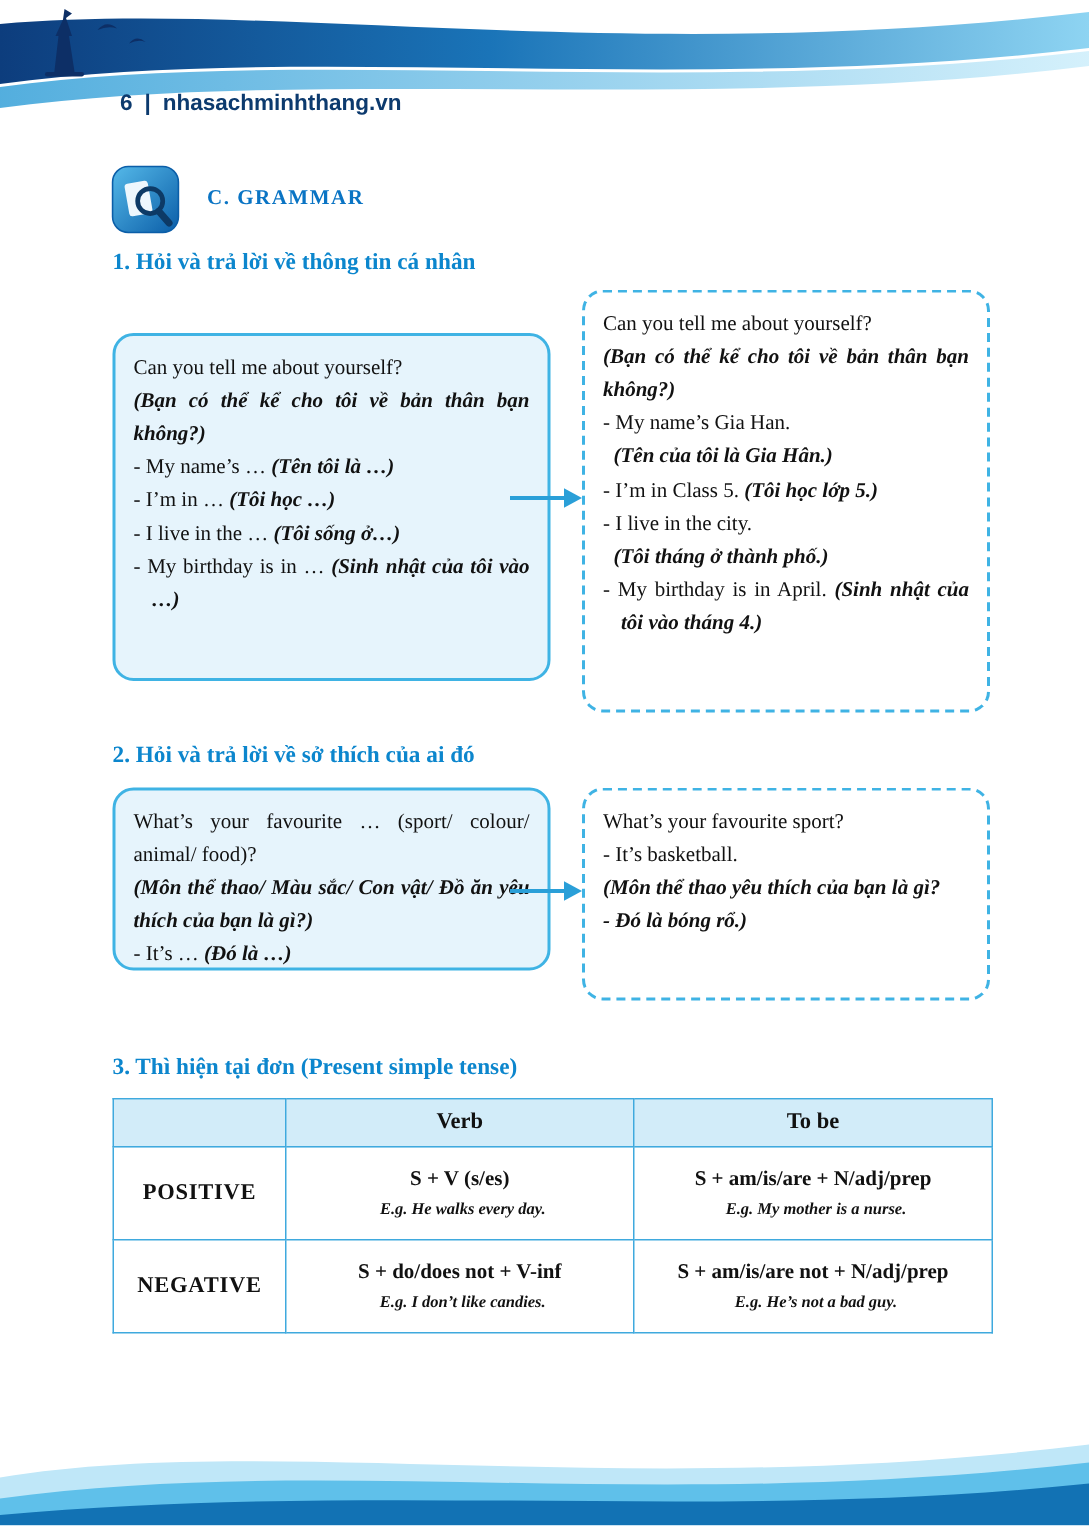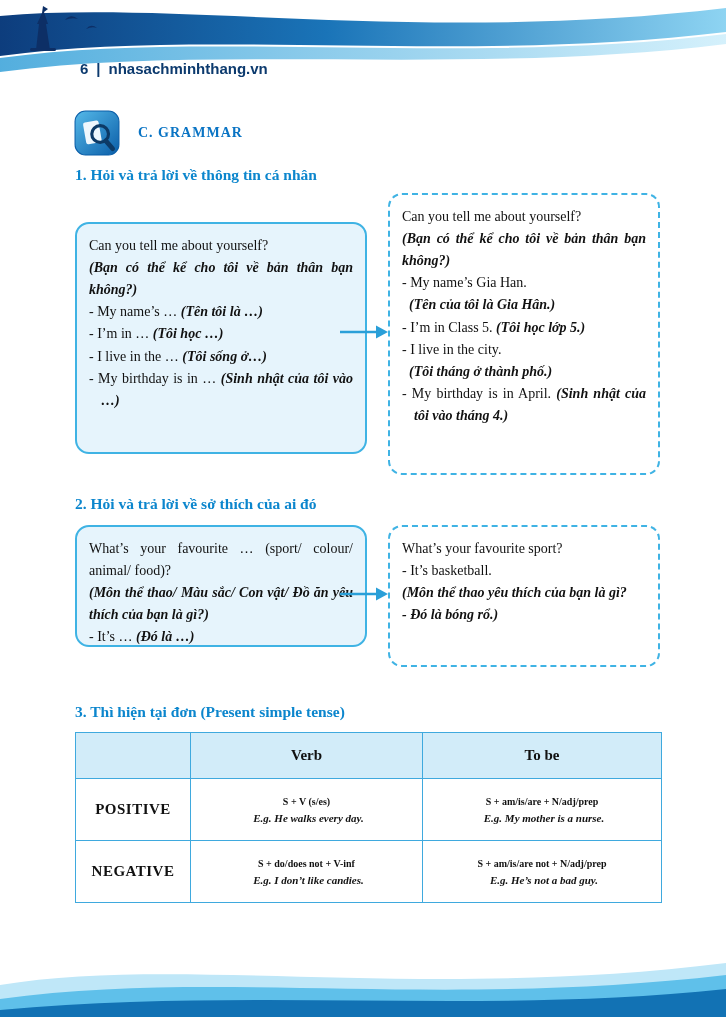--- a/index.html
+++ b/index.html
@@ -44,31 +44,31 @@
   .box.dashed { border:2px dashed #3fb3e4; background:#ffffff; }
   .box-line { white-space:pre-wrap; text-align:justify; }
   .box-line.hang { padding-left:12px; text-indent:-12px; }
   .seg-n { font-style:normal; font-weight:normal; }
   .seg-i { font-style:italic; font-weight:bold; }
   .arrow { position:absolute; }
   .table-wrap { position:absolute; top:732px; left:75px; width:586px; }
   table.grammar-table { border-collapse:collapse; width:100%; table-layout:fixed; }
   table.grammar-table th, table.grammar-table td { border:1.6px solid #3fa9de; }
   table.grammar-table th {
-    background:#d2ecf9; height:46px;
+    background:#d2ecf9; height:32px;
     font-size:15px; font-weight:bold; text-align:center;
   }
   col.c-label { width:115px; }
   col.c-verb  { width:232px; }
   col.c-tobe  { width:239px; }
   td.rowlabel {
     text-align:center; font-weight:bold; font-size:15px; letter-spacing:0.5px;
   }
   td.content-cell { height:62px; padding:6px 8px; vertical-align:middle; }
-  .formula { font-weight:bold; text-align:center; font-size:10px; }
+  .formula { font-weight:bold; text-align:center; font-size:14px; }
   .example { font-weight:bold; font-style:italic; text-align:center; font-size:11px; margin-top:5px; padding-left:4px; }
   .bottom-wave { position:absolute; bottom:0; left:0; }
 </style>
 </head>
 <body>
 
 <svg class="top-wave" width="726" height="100" viewBox="0 0 726 100">
   <defs>
     <linearGradient id="gradTop" x1="0" y1="0" x2="1" y2="0">
       <stop offset="0" stop-color="#0d3d7d"></stop>

